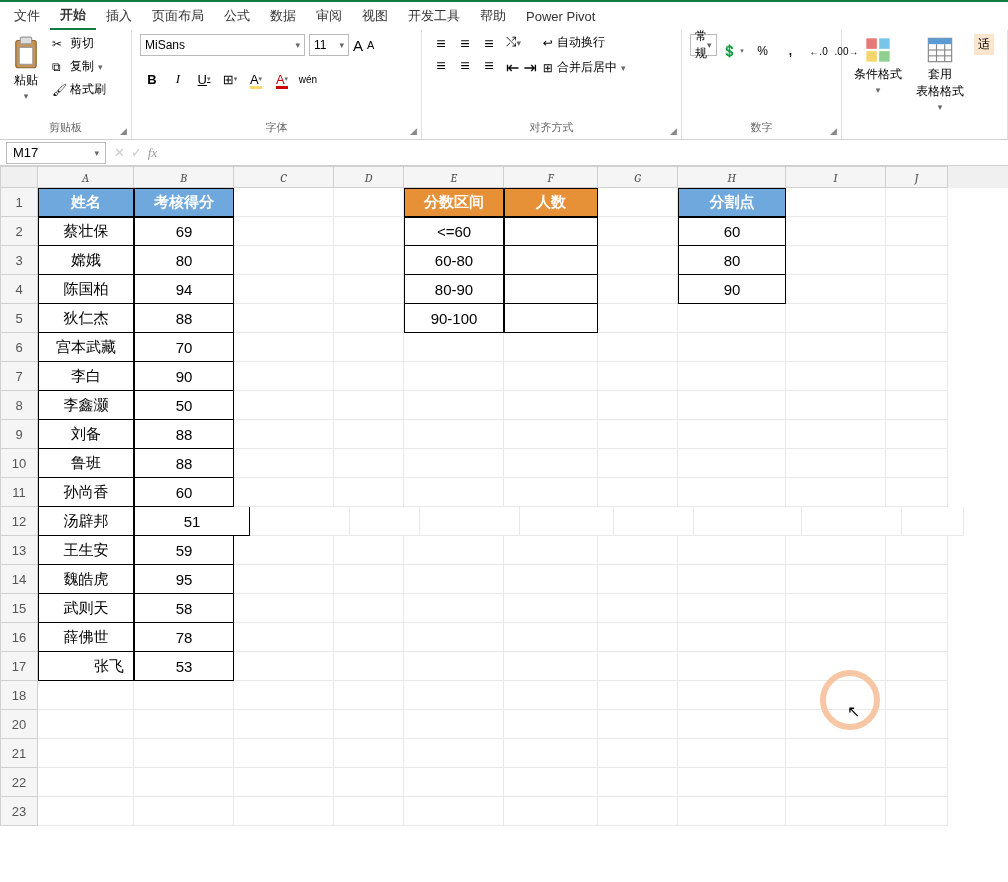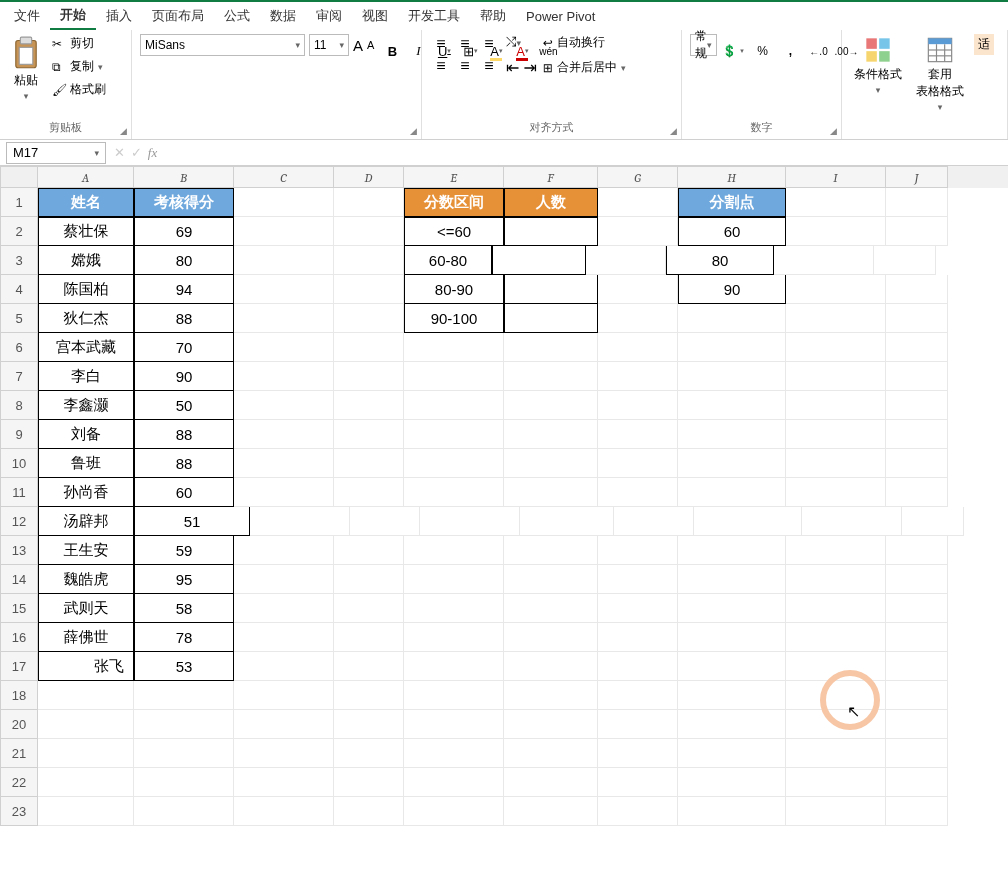--- a/index.html
+++ b/index.html
@@ -118,21 +118,21 @@
             <span class="icon-sm">🖌</span>
             <span>格式刷</span>
           </div>
       </div>
     </div>
     <div class="group-label">剪贴板</div>
     <span class="launcher">◢</span>
   </div>
 
   <div class="ribbon-group" style="width:290px;">
-    <div class="group-content" style="">
+    <div class="group-content" style="flex-direction:column;">
       <div class="font-sel">
         <div class="font-name">
             <span>MiSans</span>
             <span class="dd">▾</span>
           </div>
         <div class="size-box">
             <span>11</span>
             <span class="dd">▾</span>
           </div>
         <span class="aa-big">A</span>
@@ -147,20 +147,21 @@
             <span style="position:relative;">A<span style="position:absolute;left:0;bottom:-2px;width:12px;height:3px;background:#ffd966;"></span></span>
             <span class="dd" style="font-size:7px;">▾</span>
           </span>
         <span>
             <span style="position:relative;color:#c00;">A<span style="position:absolute;left:0;bottom:-2px;width:12px;height:3px;background:#c00;"></span></span>
             <span class="dd" style="font-size:7px;">▾</span>
           </span>
         <span style="font-size:10px;">wén</span>
       </div>
     </div>
+    <div class="group-label">字体</div>
     <span class="launcher">◢</span>
   </div>
 
   <div class="ribbon-group" style="width:260px;">
     <div class="group-content">
       <div style="display:flex;flex-direction:column;gap:4px;">
         <div class="align-grid">
           <span>≡</span>
           <span>≡</span>
           <span>≡</span>
@@ -299,21 +300,21 @@
         <div class="cell bord" style="width: 108px;">60</div>
         <div class="cell" style="width: 100px;"></div>
         <div class="cell" style="width: 62px;"></div>
       </div>
       <div class="row">
         <div class="rowh">3</div>
         <div class="cell bord-notop" style="width: 96px;">嫦娥</div>
         <div class="cell bord-notop" style="width: 100px;">80</div>
         <div class="cell" style="width: 100px;"></div>
         <div class="cell" style="width: 70px;"></div>
-        <div class="cell bord-notop" style="width: 88px;">60-80</div>
+        <div class="cell bord-notop" style="width: 100px;">60-80</div>
         <div class="cell bord-notop" style="width: 94px;"></div>
         <div class="cell" style="width: 80px;"></div>
         <div class="cell bord-notop" style="width: 108px;">80</div>
         <div class="cell" style="width: 100px;"></div>
         <div class="cell" style="width: 62px;"></div>
       </div>
       <div class="row">
         <div class="rowh">4</div>
         <div class="cell bord-notop" style="width: 96px;">陈国柏</div>
         <div class="cell bord-notop" style="width: 100px;">94</div>

